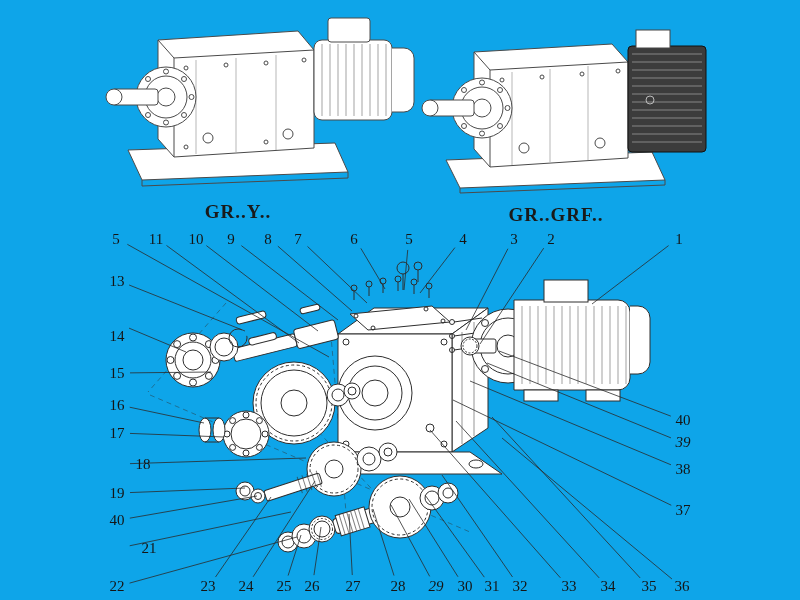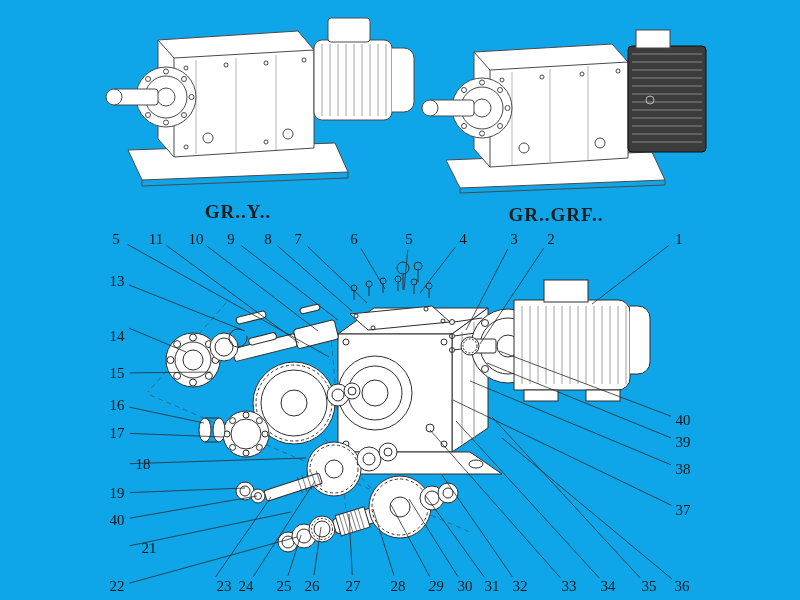--- a/index.html
+++ b/index.html
@@ -363,32 +363,32 @@
       <div class="callout" style="left: 117px; top: 281px;">13</div>
       <div class="callout" style="left: 117px; top: 336px;">14</div>
       <div class="callout" style="left: 117px; top: 373px;">15</div>
       <div class="callout" style="left: 117px; top: 405px;">16</div>
       <div class="callout" style="left: 117px; top: 433px;">17</div>
       <div class="callout" style="left: 135px; top: 464px; margin-left: 8px;">18</div>
       <div class="callout" style="left: 117px; top: 493px; text-align: right;">19</div>
       <div class="callout" style="left: 117px; top: 520px;">40</div>
       <div class="callout" style="left: 117px; top: 548px; margin-left: 32px;">21</div>
       <div class="callout" style="left: 117px; top: 586px;">22</div>
-      <div class="callout" style="left: 224px; top: 586px;">23</div>
+      <div class="callout" style="left: 208px; top: 586px;">23</div>
       <div class="callout" style="left: 246px; top: 586px;">24</div>
       <div class="callout" style="left: 284px; top: 586px;">25</div>
       <div class="callout" style="left: 312px; top: 586px;">26</div>
       <div class="callout" style="left: 353px; top: 586px;">27</div>
       <div class="callout" style="left: 398px; top: 586px;">28</div>
       <div class="callout" style="left: 436px; top: 586px; font-style: italic;">29</div>
       <div class="callout" style="left: 465px; top: 586px;">30</div>
       <div class="callout" style="left: 492px; top: 586px;">31</div>
       <div class="callout" style="left: 520px; top: 586px;">32</div>
       <div class="callout" style="left: 569px; top: 586px;">33</div>
       <div class="callout" style="left: 608px; top: 586px;">34</div>
       <div class="callout" style="left: 649px; top: 586px;">35</div>
       <div class="callout" style="left: 682px; top: 586px;">36</div>
       <div class="callout" style="left: 683px; top: 510px;">37</div>
       <div class="callout" style="left: 683px; top: 469px;">38</div>
-      <div class="callout" style="left: 683px; top: 442px;">39</div>
+      <div class="callout" style="left: 683px; top: 442px; font-style: italic;">39</div>
       <div class="callout" style="left: 683px; top: 420px;">40</div>
     </div>
 </div>
 
 </body></html>

